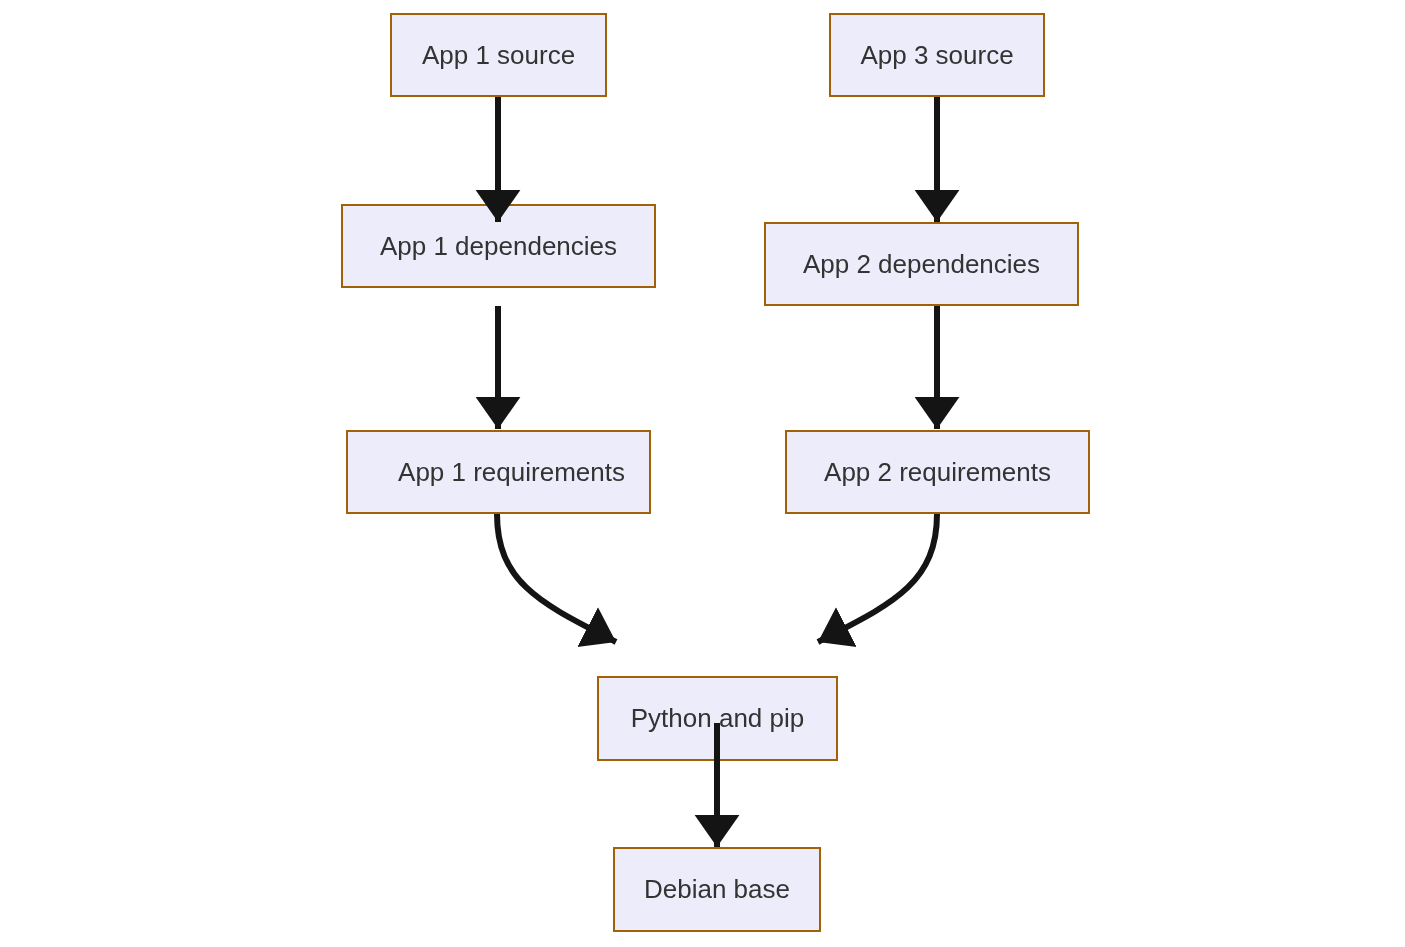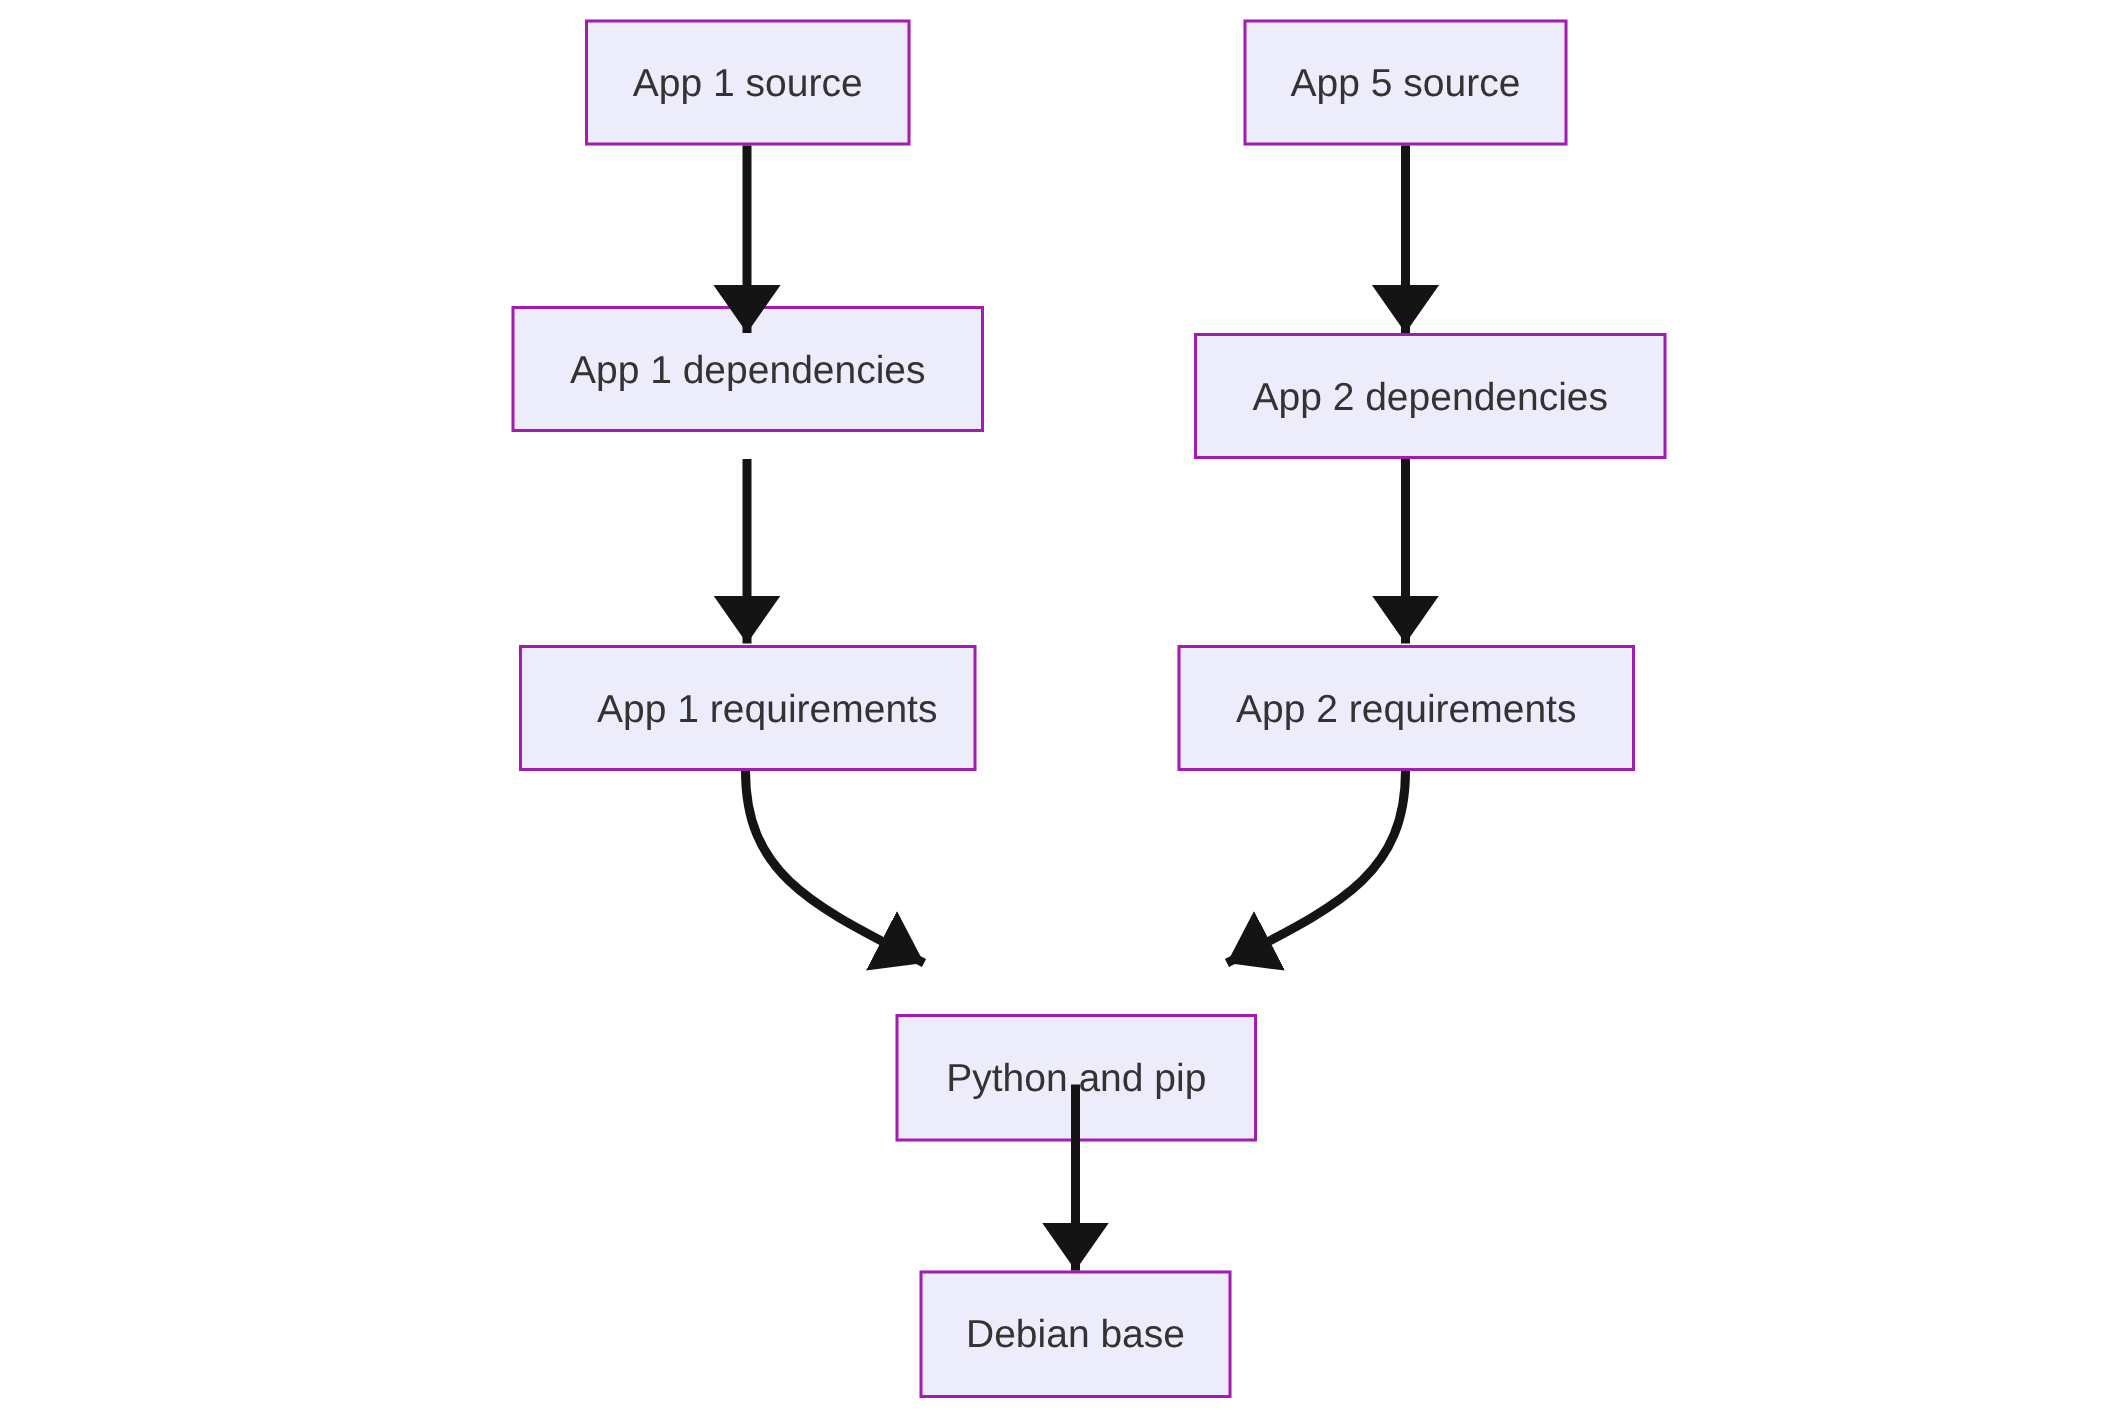--- a/index.html
+++ b/index.html
@@ -21,21 +21,21 @@
     top: 0;
     width: 1405px;
     height: 947px;
     pointer-events: none;
     z-index: 2;
   }
   .node {
     position: absolute;
     box-sizing: border-box;
     background: #ececfb;
-    border: 2px solid #a21caf;
+    border: 2px solid #a16207;
     color: #333333;
     font-size: 26px;
     display: flex;
     align-items: center;
     justify-content: center;
     text-align: center;
     z-index: 1;
     white-space: nowrap;
   }
   .edge {
@@ -59,25 +59,25 @@
     <path class="edge" d="M498,306 L498,429" marker-end="url(#arrowhead)"></path>
     <path class="edge" d="M937,97 L937,222" marker-end="url(#arrowhead)"></path>
     <path class="edge" d="M937,306 L937,429" marker-end="url(#arrowhead)"></path>
     <path class="edge" d="M497,514 C497,585 545,605 616,642" marker-end="url(#arrowhead)"></path>
     <path class="edge" d="M937,514 C937,585 889,605 818,642" marker-end="url(#arrowhead)"></path>
     <path class="edge" d="M717,723 L717,847" marker-end="url(#arrowhead)"></path>
   </svg>
 
   <div class="node" style="left:390px; top:13px; width:217px; height:84px;">App 1 source</div>
 
-  <div class="node" style="left:829px; top:13px; width:216px; height:84px;">App 5 source</div>
+  <div class="node" style="left:829px; top:13px; width:216px; height:84px;">App 3 source</div>
 
   <div class="node" style="left:341px; top:204px; width:315px; height:84px;">App 1 dependencies</div>
 
-  <div class="node" style="left:796px; top:222px; width:315px; height:84px;">App 2 dependencies</div>
+  <div class="node" style="left:764px; top:222px; width:315px; height:84px;">App 2 dependencies</div>
 
   <div class="node" style="left:346px; top:430px; width:305px; height:84px;padding-left:26px;">App 1 requirements</div>
 
   <div class="node" style="left:785px; top:430px; width:305px; height:84px;">App 2 requirements</div>
 
   <div class="node" style="left:597px; top:638px; width:241px; height:85px;margin-top:38px;">Python and pip</div>
 
   <div class="node" style="left:613px; top:847px; width:208px; height:85px;">Debian base</div>
 
 </div>

